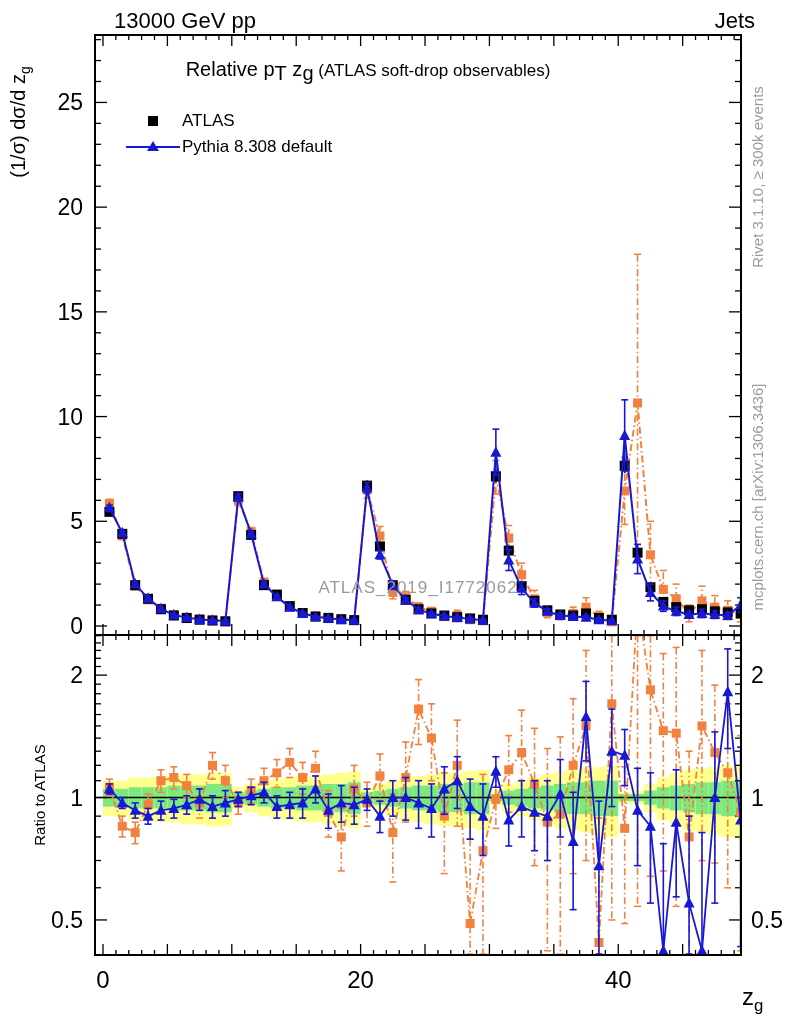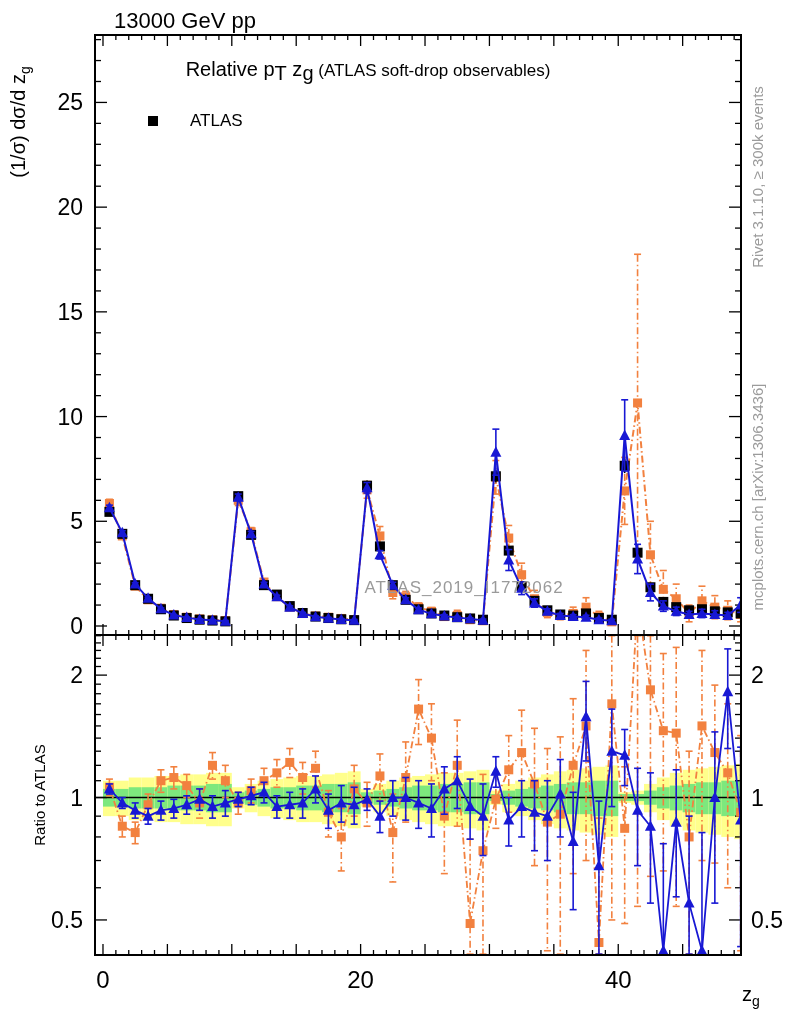--- a/index.html
+++ b/index.html
@@ -4,27 +4,27 @@
 <style>
   html,body{margin:0;padding:0;background:#fff;}
   body{font-family:"Liberation Sans", sans-serif; color:#000;}
   #page{position:relative;width:786px;height:1024px;background:#fff;overflow:hidden;}
   #chart{position:absolute;left:0;top:0;}
   .abs{position:absolute;white-space:nowrap;}
   .hdr{font-size:22px;margin-left:14px;}
   .title-main{font-size:20px;}
   .title-rest{font-size:17px;}
   .legend-row{display:flex;align-items:center;height:26px;}
-  .legend-label{font-size:17px;margin-left:10px;}
+  .legend-label{font-size:17px;margin-left:2px;}
   .rot{transform:rotate(-90deg);transform-origin:center center;}
   .side-gray{font-size:15px;color:#9b9b9b;}
   .ylab{font-size:20px;}
   .ratlab{font-size:15px;}
-  .xlab{font-size:20px;}
-  .wm{font-size:17px;color:#9a9a9a;letter-spacing:1px;margin-left:46px;}
+  .xlab{font-size:24px;}
+  .wm{font-size:17px;color:#9a9a9a;letter-spacing:1px;}
   sub{font-size:70%;}
 </style>
 </head>
 <body>
 
 <div id="page">
 
   <svg id="chart" width="786" height="1024">
       <defs>
         <clipPath id="clipMain">
@@ -1377,29 +1377,37 @@
           <path d="M727.7322033898305,685.7712823855717 L733.2322033898305,696.2712823855717 L722.2322033898305,696.2712823855717 Z" fill="#1818d4"></path>
           <line x1="740.6135593220339" x2="740.6135593220339" y1="747.1669876777975" y2="946.5883125052574" stroke="#1818d4" stroke-width="1.6"></line>
           <line x1="737.1135593220339" x2="744.1135593220339" y1="747.1669876777975" y2="747.1669876777975" stroke="#1818d4" stroke-width="1.6"></line>
           <line x1="737.1135593220339" x2="744.1135593220339" y1="946.5883125052574" y2="946.5883125052574" stroke="#1818d4" stroke-width="1.6"></line>
           <path d="M740.6135593220339,814.109940169408 L746.1135593220339,824.609940169408 L735.1135593220339,824.609940169408 Z" fill="#1818d4"></path>
         </g>
       </g>
     </svg>
 
   <div class="abs hdr" style="left:100px;top:8px;">13000 GeV pp</div>
+  <div class="abs hdr" style="left:95px;top:8px;width:646px;text-align:right;">Jets</div>
 
   <div class="abs" style="left:95px;top:58px;width:546px;text-align:center;"><span class="title-main">Relative p</span><sub class="title-main">T</sub><span class="title-main"> z</span><sub class="title-main">g</sub><span class="title-rest"> (ATLAS soft-drop observables)</span></div>
 
   <div class="abs" style="left:126px;top:108px;">
     <div class="legend-row">
       <svg width="54" height="16">
           <rect x="22" y="3" width="10" height="10" fill="#000"></rect>
         </svg>
       <span class="legend-label">ATLAS</span>
+    </div>
+    <div class="legend-row">
+      <svg width="54" height="16">
+          <line x1="0" y1="8" x2="54" y2="8" stroke="#1818d4" stroke-width="2"></line>
+          <path d="M27,2 L33,12 L21,12 Z" fill="#1818d4"></path>
+        </svg>
+      <span class="legend-label">Pythia 8.308 default</span>
     </div>
   </div>
 
   <div class="abs wm" style="left:418px;top:588px;transform:translate(-50%,-50%);">ATLAS_2019_I1772062</div>
 
   <div class="abs rot side-gray" style="left:757px;top:177px;transform:translate(-50%,-50%) rotate(-90deg);">Rivet 3.1.10, ≥ 300k events</div>
   <div class="abs rot side-gray" style="left:757px;top:497px;transform:translate(-50%,-50%) rotate(-90deg);">mcplots.cern.ch [arXiv:1306.3436]</div>
 
   <div class="abs ylab" style="left:20px;top:122px;transform:translate(-50%,-50%) rotate(-90deg);"><span>(1/σ) dσ/d z</span><sub>g</sub></div>
 

